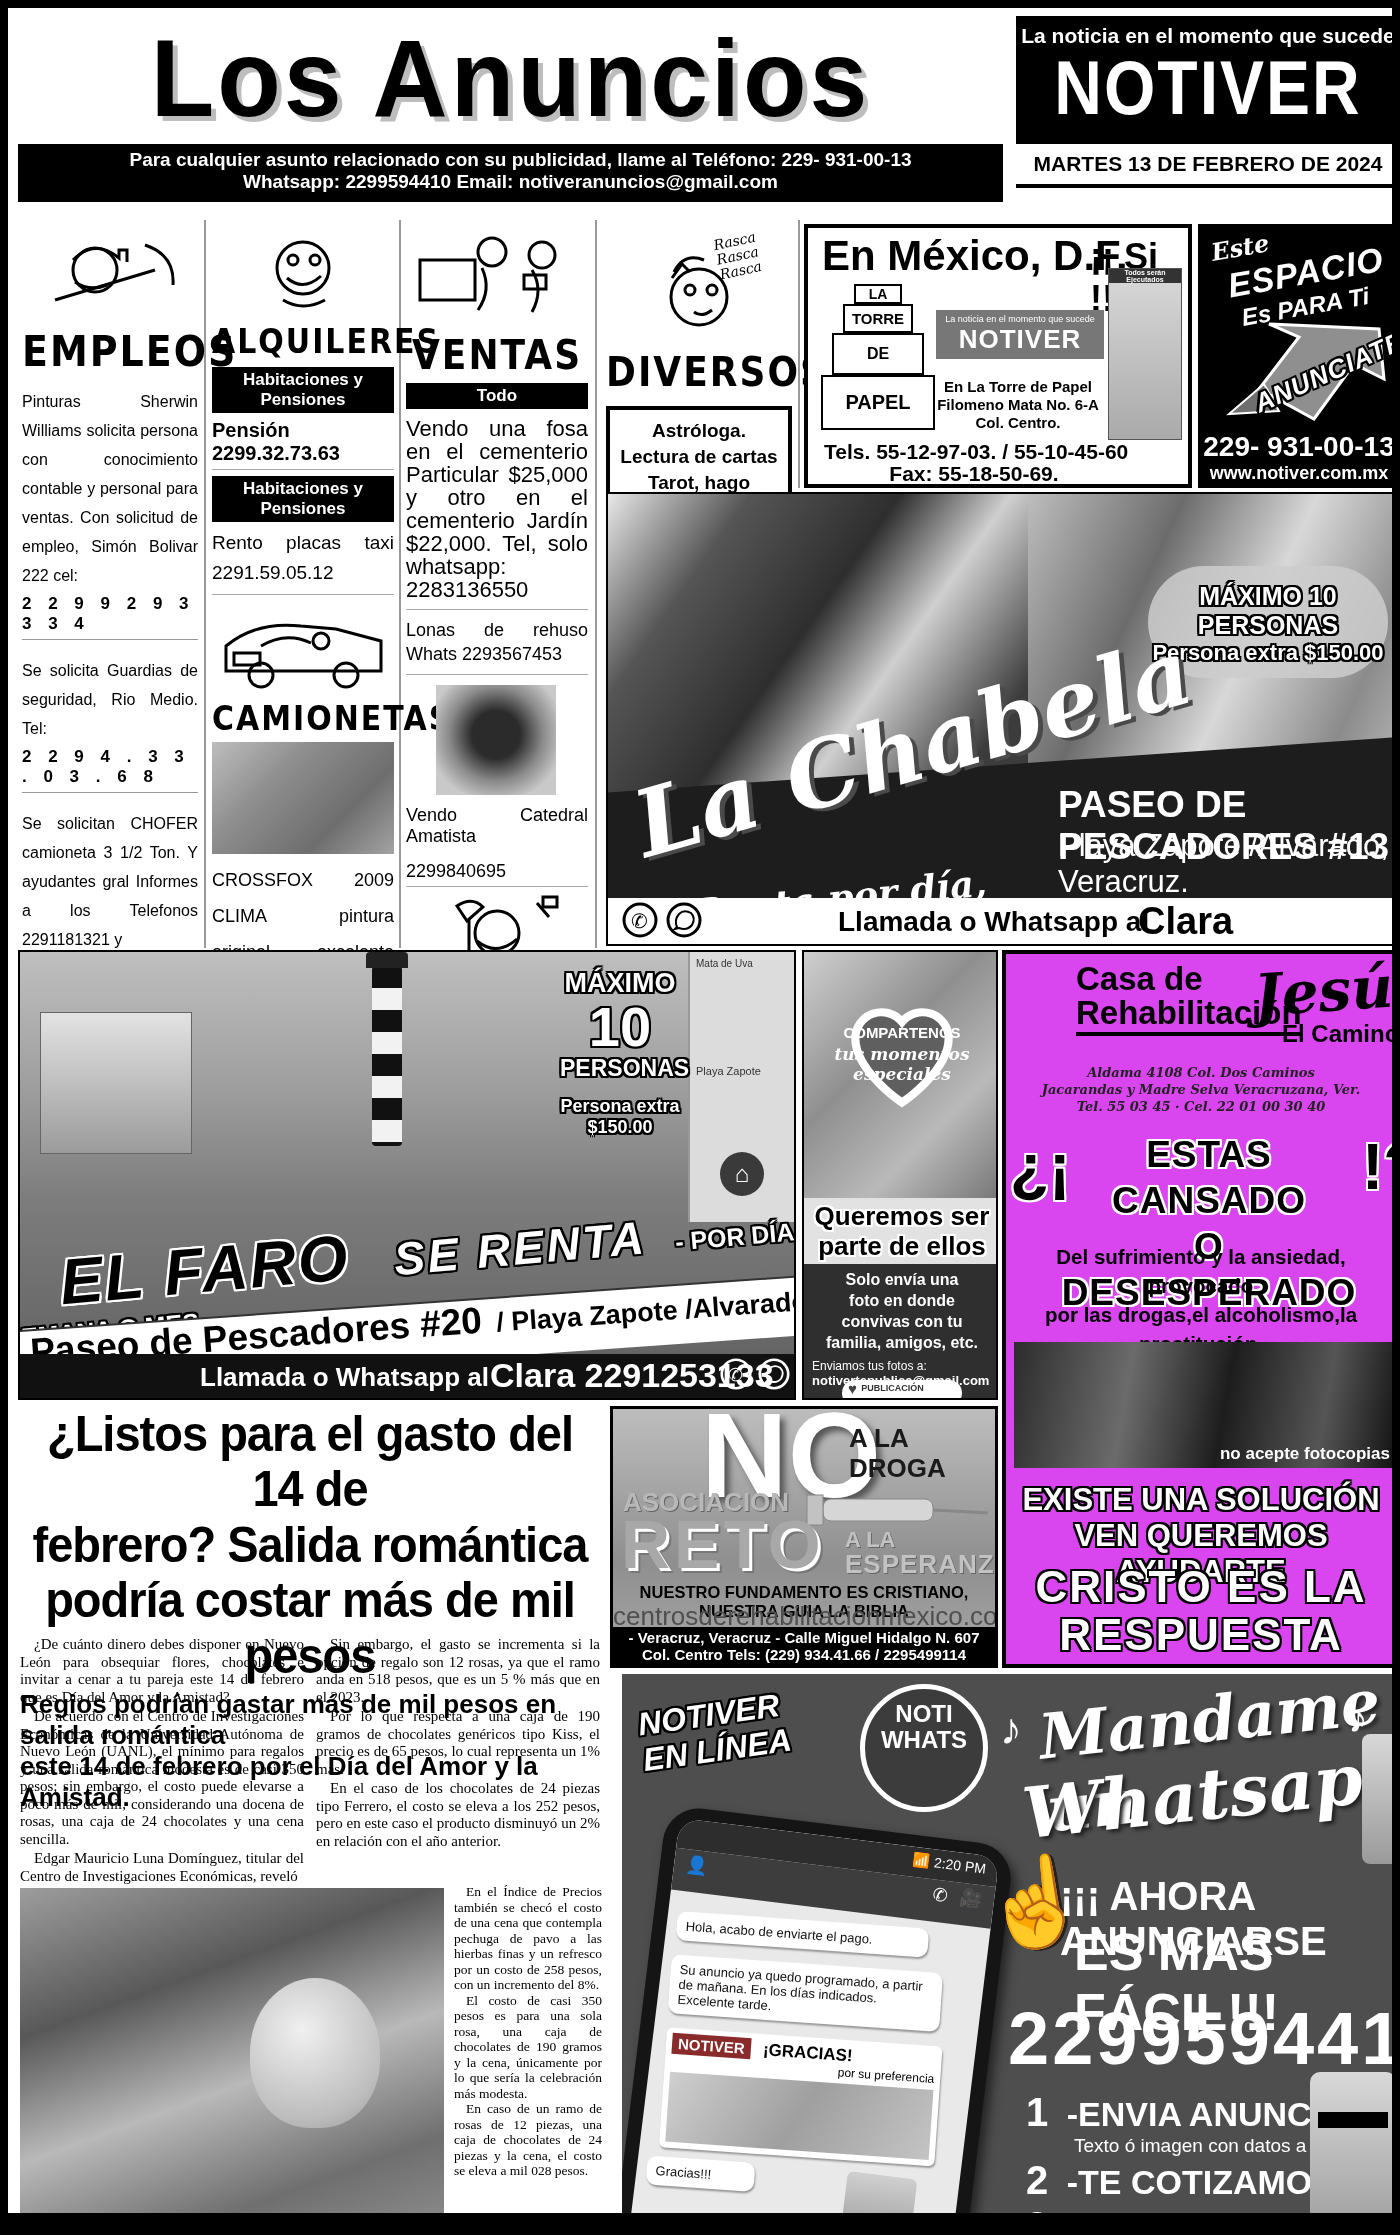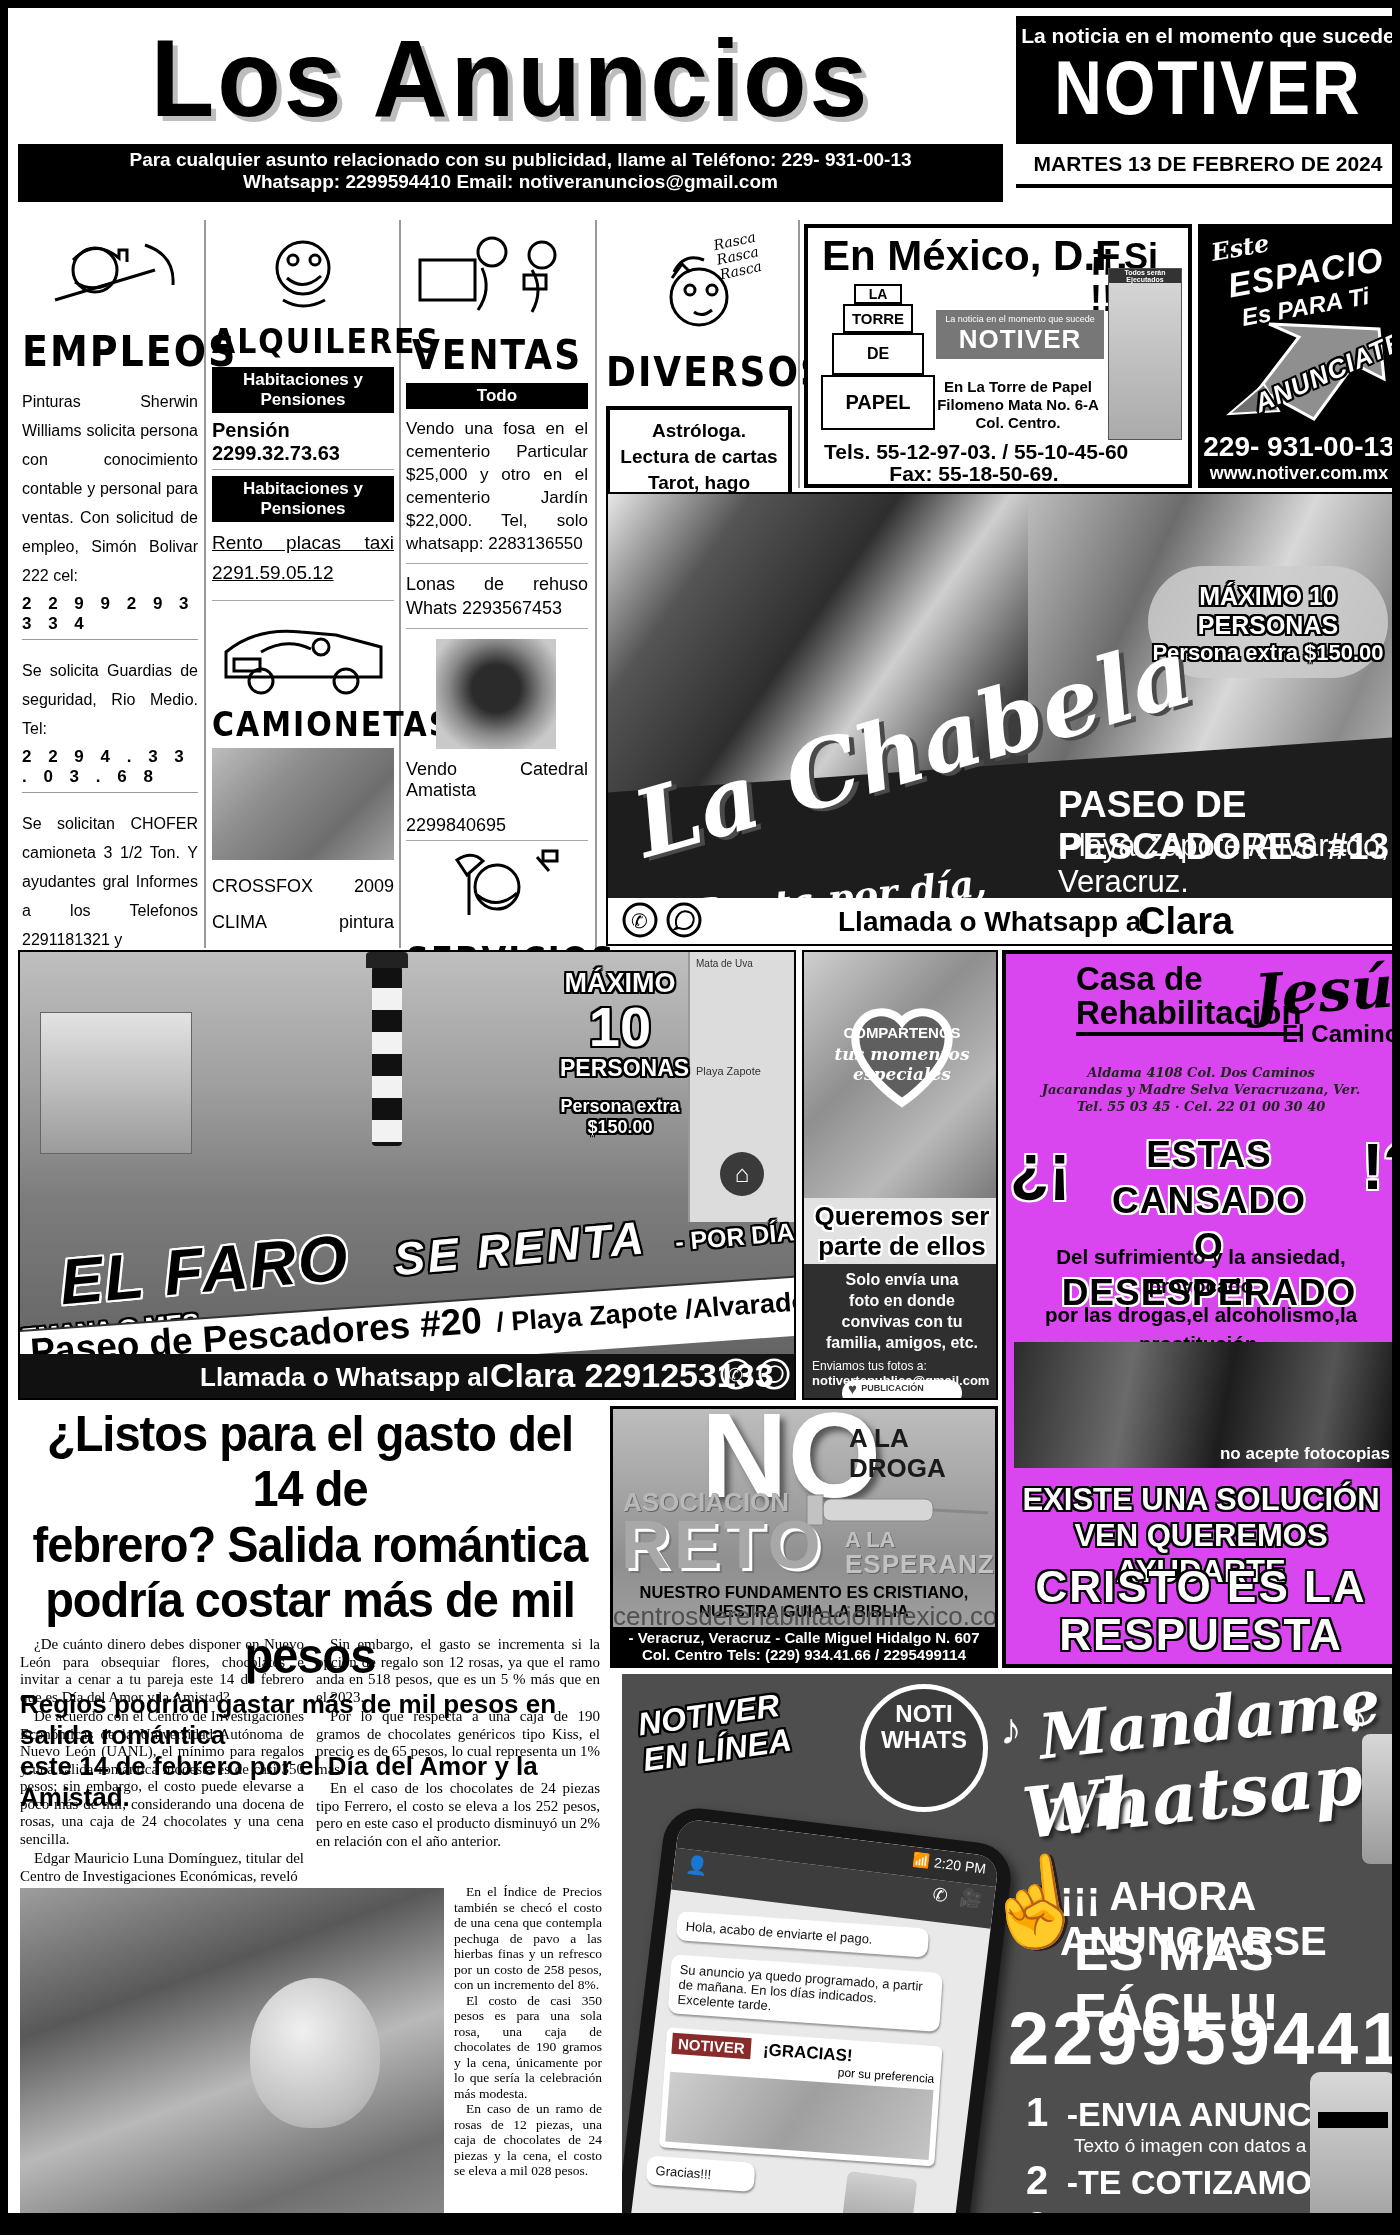--- a/index.html
+++ b/index.html
@@ -78,21 +78,21 @@
             <circle cx="72" cy="30" r="5"></circle>
         <path d="M44 48 Q60 62 78 46"></path>
             <path d="M40 70 Q60 82 82 70"></path>
       </g>
         </svg>
     </div>
     <div class="hdr" style="font-size:30px;">ALQUILERES</div>
     <div class="tagbar" style="margin-top:8px;">Habitaciones y Pensiones</div>
     <div class="b" style="font-size:20px;margin-top:6px;border-bottom:1px solid #aaa;padding-bottom:4px;">Pensión 2299.32.73.63</div>
     <div class="tagbar" style="margin-top:6px;">Habitaciones y Pensiones</div>
-    <div class="ad" style="font-size:19px;margin-top:6px;line-height:30px;border-bottom:1px solid #aaa;padding-bottom:12px;text-decoration:underline;">Rento placas taxi 2291.59.05.12</div>
+    <div class="ad" style="font-size:19px;margin-top:6px;line-height:30px;border-bottom:1px solid #aaa;padding-bottom:6px;">Rento placas taxi 2291.59.05.12</div>
     <div class="c" style="margin-top:6px;">
       <svg width="175" height="96" viewBox="0 0 175 96">
           <g class="doodle">
         <path d="M10 70 L10 45 Q40 20 85 25 L120 28 L165 40 L165 70 Z"></path>
         <path d="M45 45 Q70 30 95 42"></path>
             <circle cx="45" cy="74" r="12"></circle>
             <circle cx="130" cy="74" r="12"></circle>
         <rect x="18" y="52" width="26" height="12"></rect>
             <circle cx="105" cy="40" r="8"></circle>
       </g>
@@ -111,21 +111,21 @@
             <circle cx="80" cy="22" r="14"></circle>
             <path d="M70 38 Q80 60 66 80"></path>
         <circle cx="130" cy="25" r="13"></circle>
             <path d="M120 40 Q132 60 120 82"></path>
             <rect x="112" y="45" width="22" height="14"></rect>
       </g>
         </svg>
     </div>
     <div class="hdr" style="font-size:36px;">VENTAS</div>
     <div class="tagbar" style="margin-top:8px;">Todo</div>
-    <div class="ad" style="font-size:17px;margin-top:8px;line-height:23px;border-bottom:1px solid #aaa;padding-bottom:8px;">Vendo una fosa en el cementerio Particular $25,000 y otro en el cementerio Jardín $22,000. Tel, solo whatsapp: 2283136550</div>
+    <div class="ad" style="font-size:22px;margin-top:8px;line-height:23px;border-bottom:1px solid #aaa;padding-bottom:8px;">Vendo una fosa en el cementerio Particular $25,000 y otro en el cementerio Jardín $22,000. Tel, solo whatsapp: 2283136550</div>
     <div class="ad" style="font-size:18px;margin-top:8px;line-height:24px;border-bottom:1px solid #aaa;padding-bottom:8px;">Lonas de rehuso Whats 2293567453</div>
     <div class="a" style="position:relative;width:120px;height:110px;margin:10px 0 0 30px;background:radial-gradient(circle at 50% 45%,#2b2b2b 0 28%,#8a8a8a 55%,#c9c9c9 80%);"></div>
     <div class="ad" style="font-size:18px;margin-top:10px;">Vendo Catedral Amatista</div>
     <div style="font-size:18px;margin-top:14px;border-bottom:1px solid #aaa;padding-bottom:4px;">2299840695</div>
     <div class="c" style="margin-top:4px;">
       <svg width="160" height="92" viewBox="0 0 160 92">
           <g class="doodle">
         <circle cx="80" cy="42" r="22"></circle>
             <path d="M60 50 Q80 66 100 48"></path>
         <path d="M40 15 Q55 5 66 16 L50 30 Z"></path>

